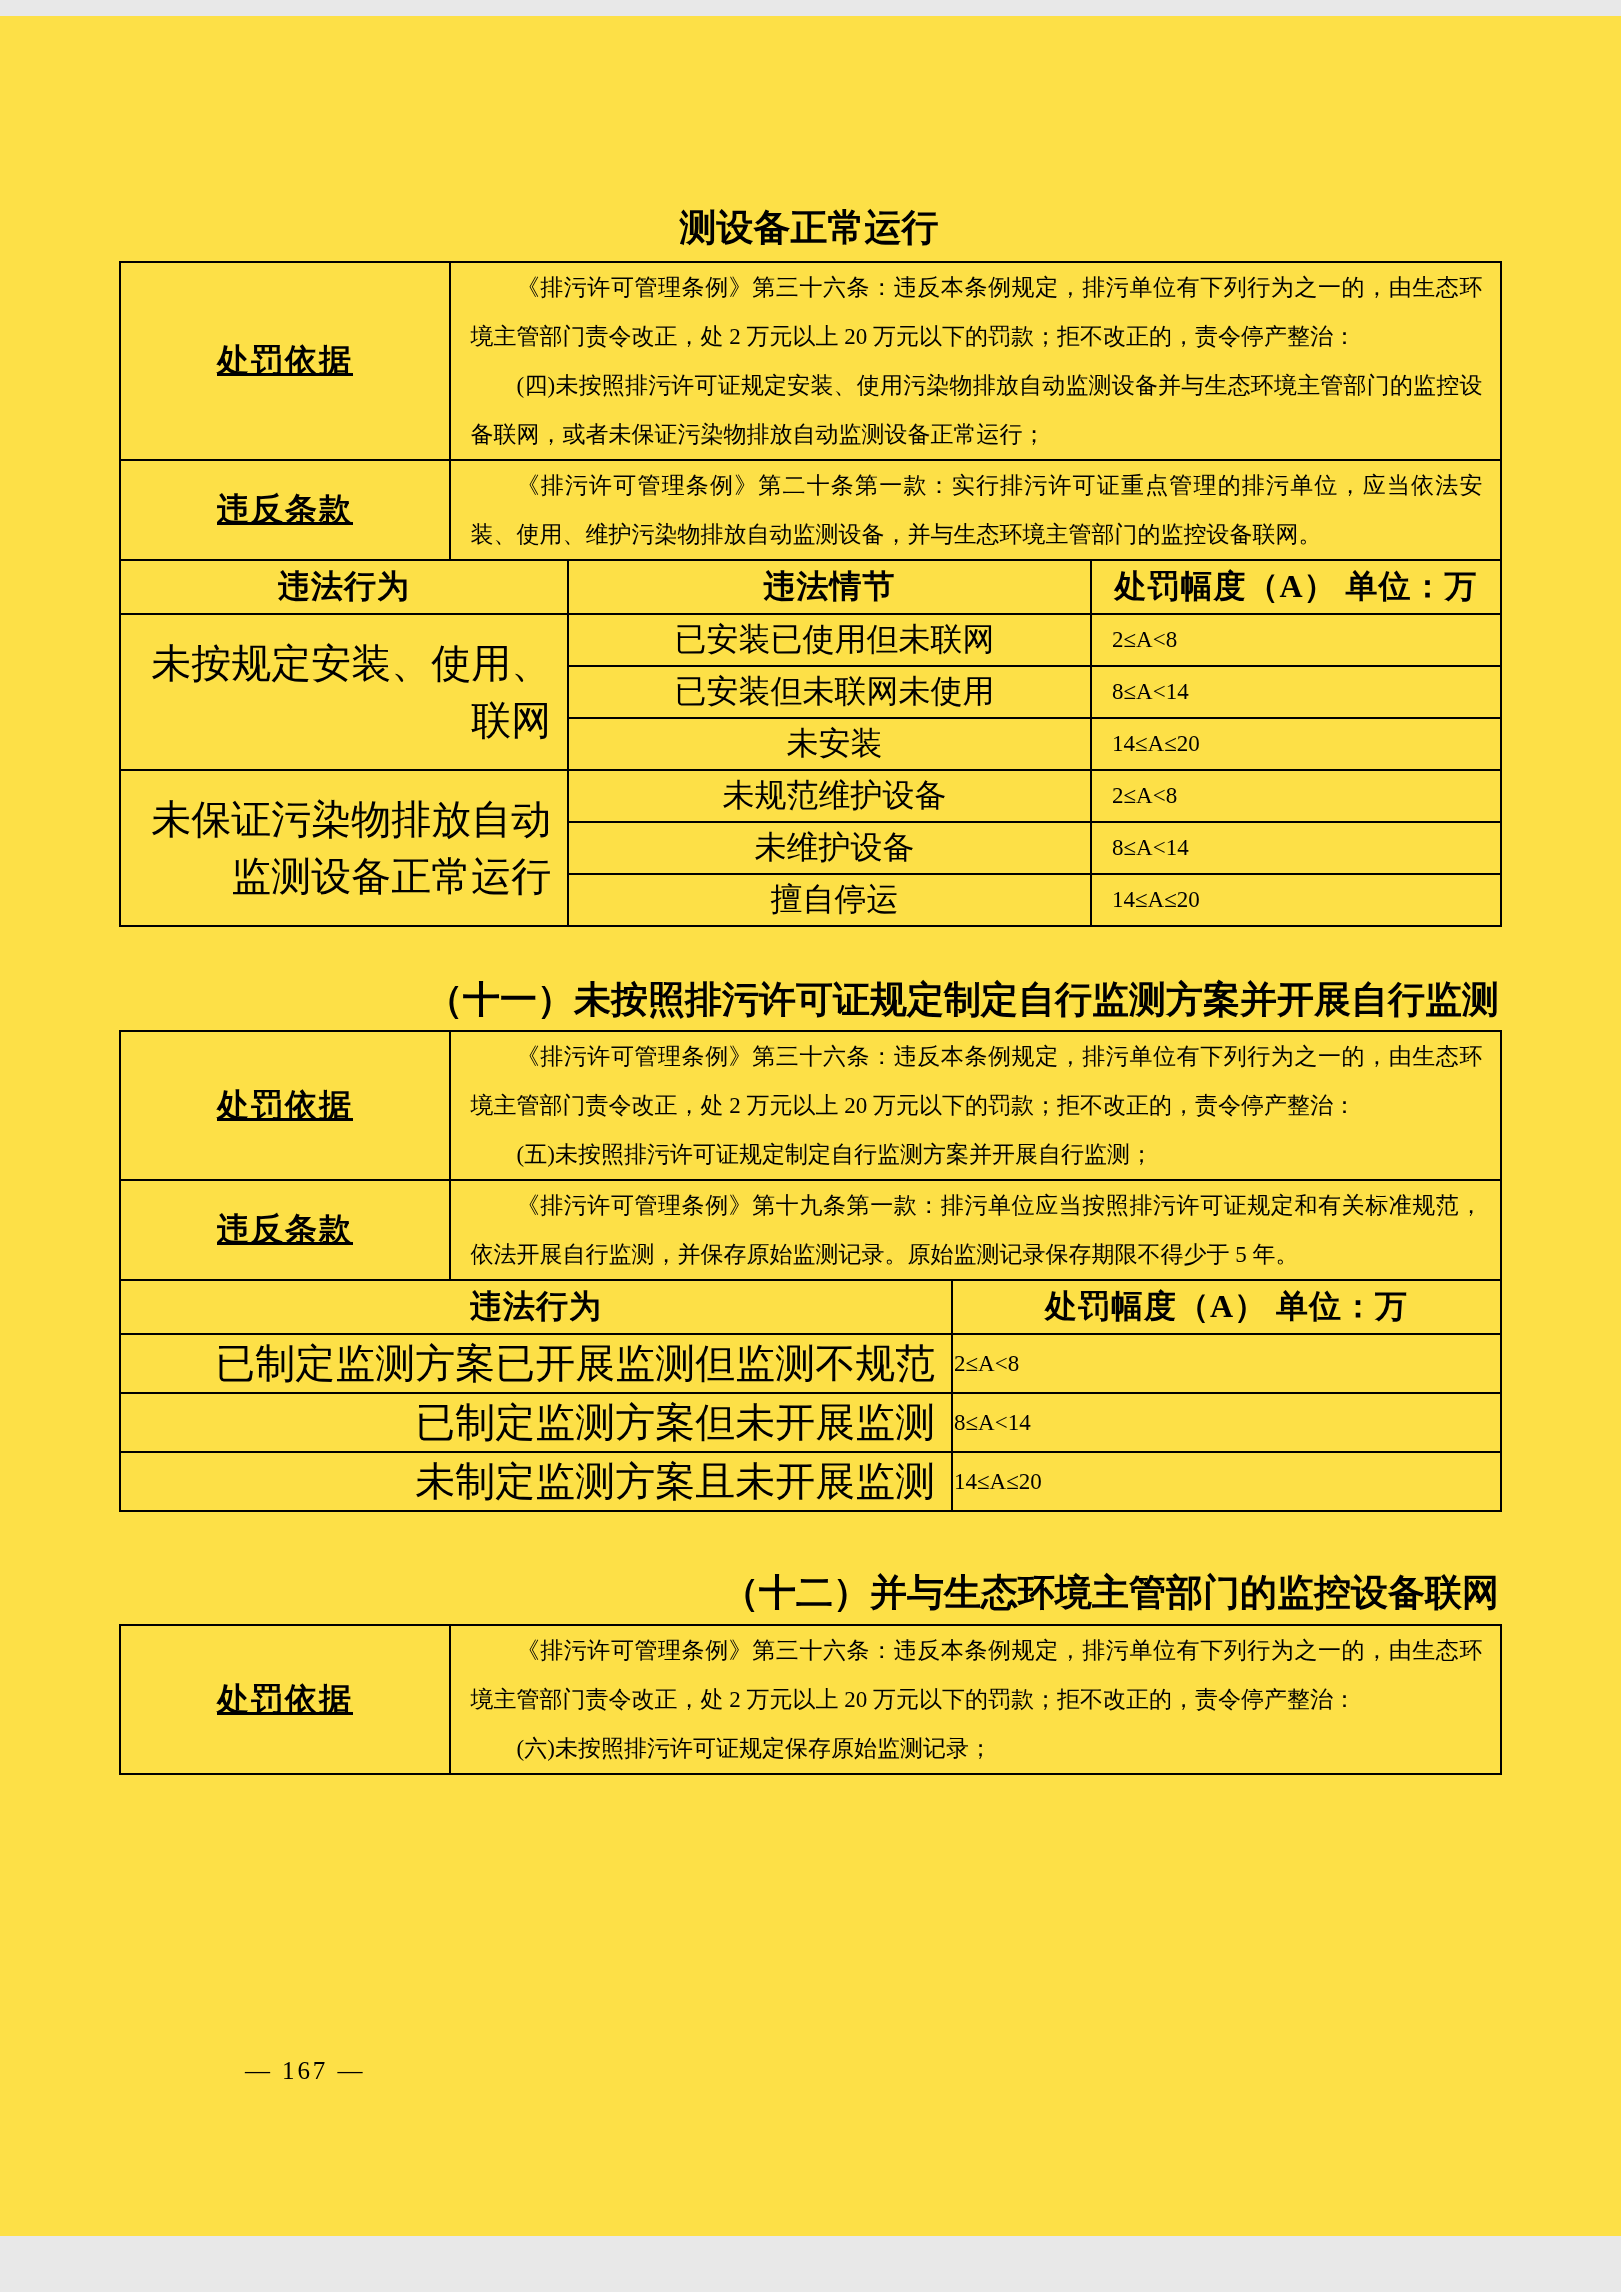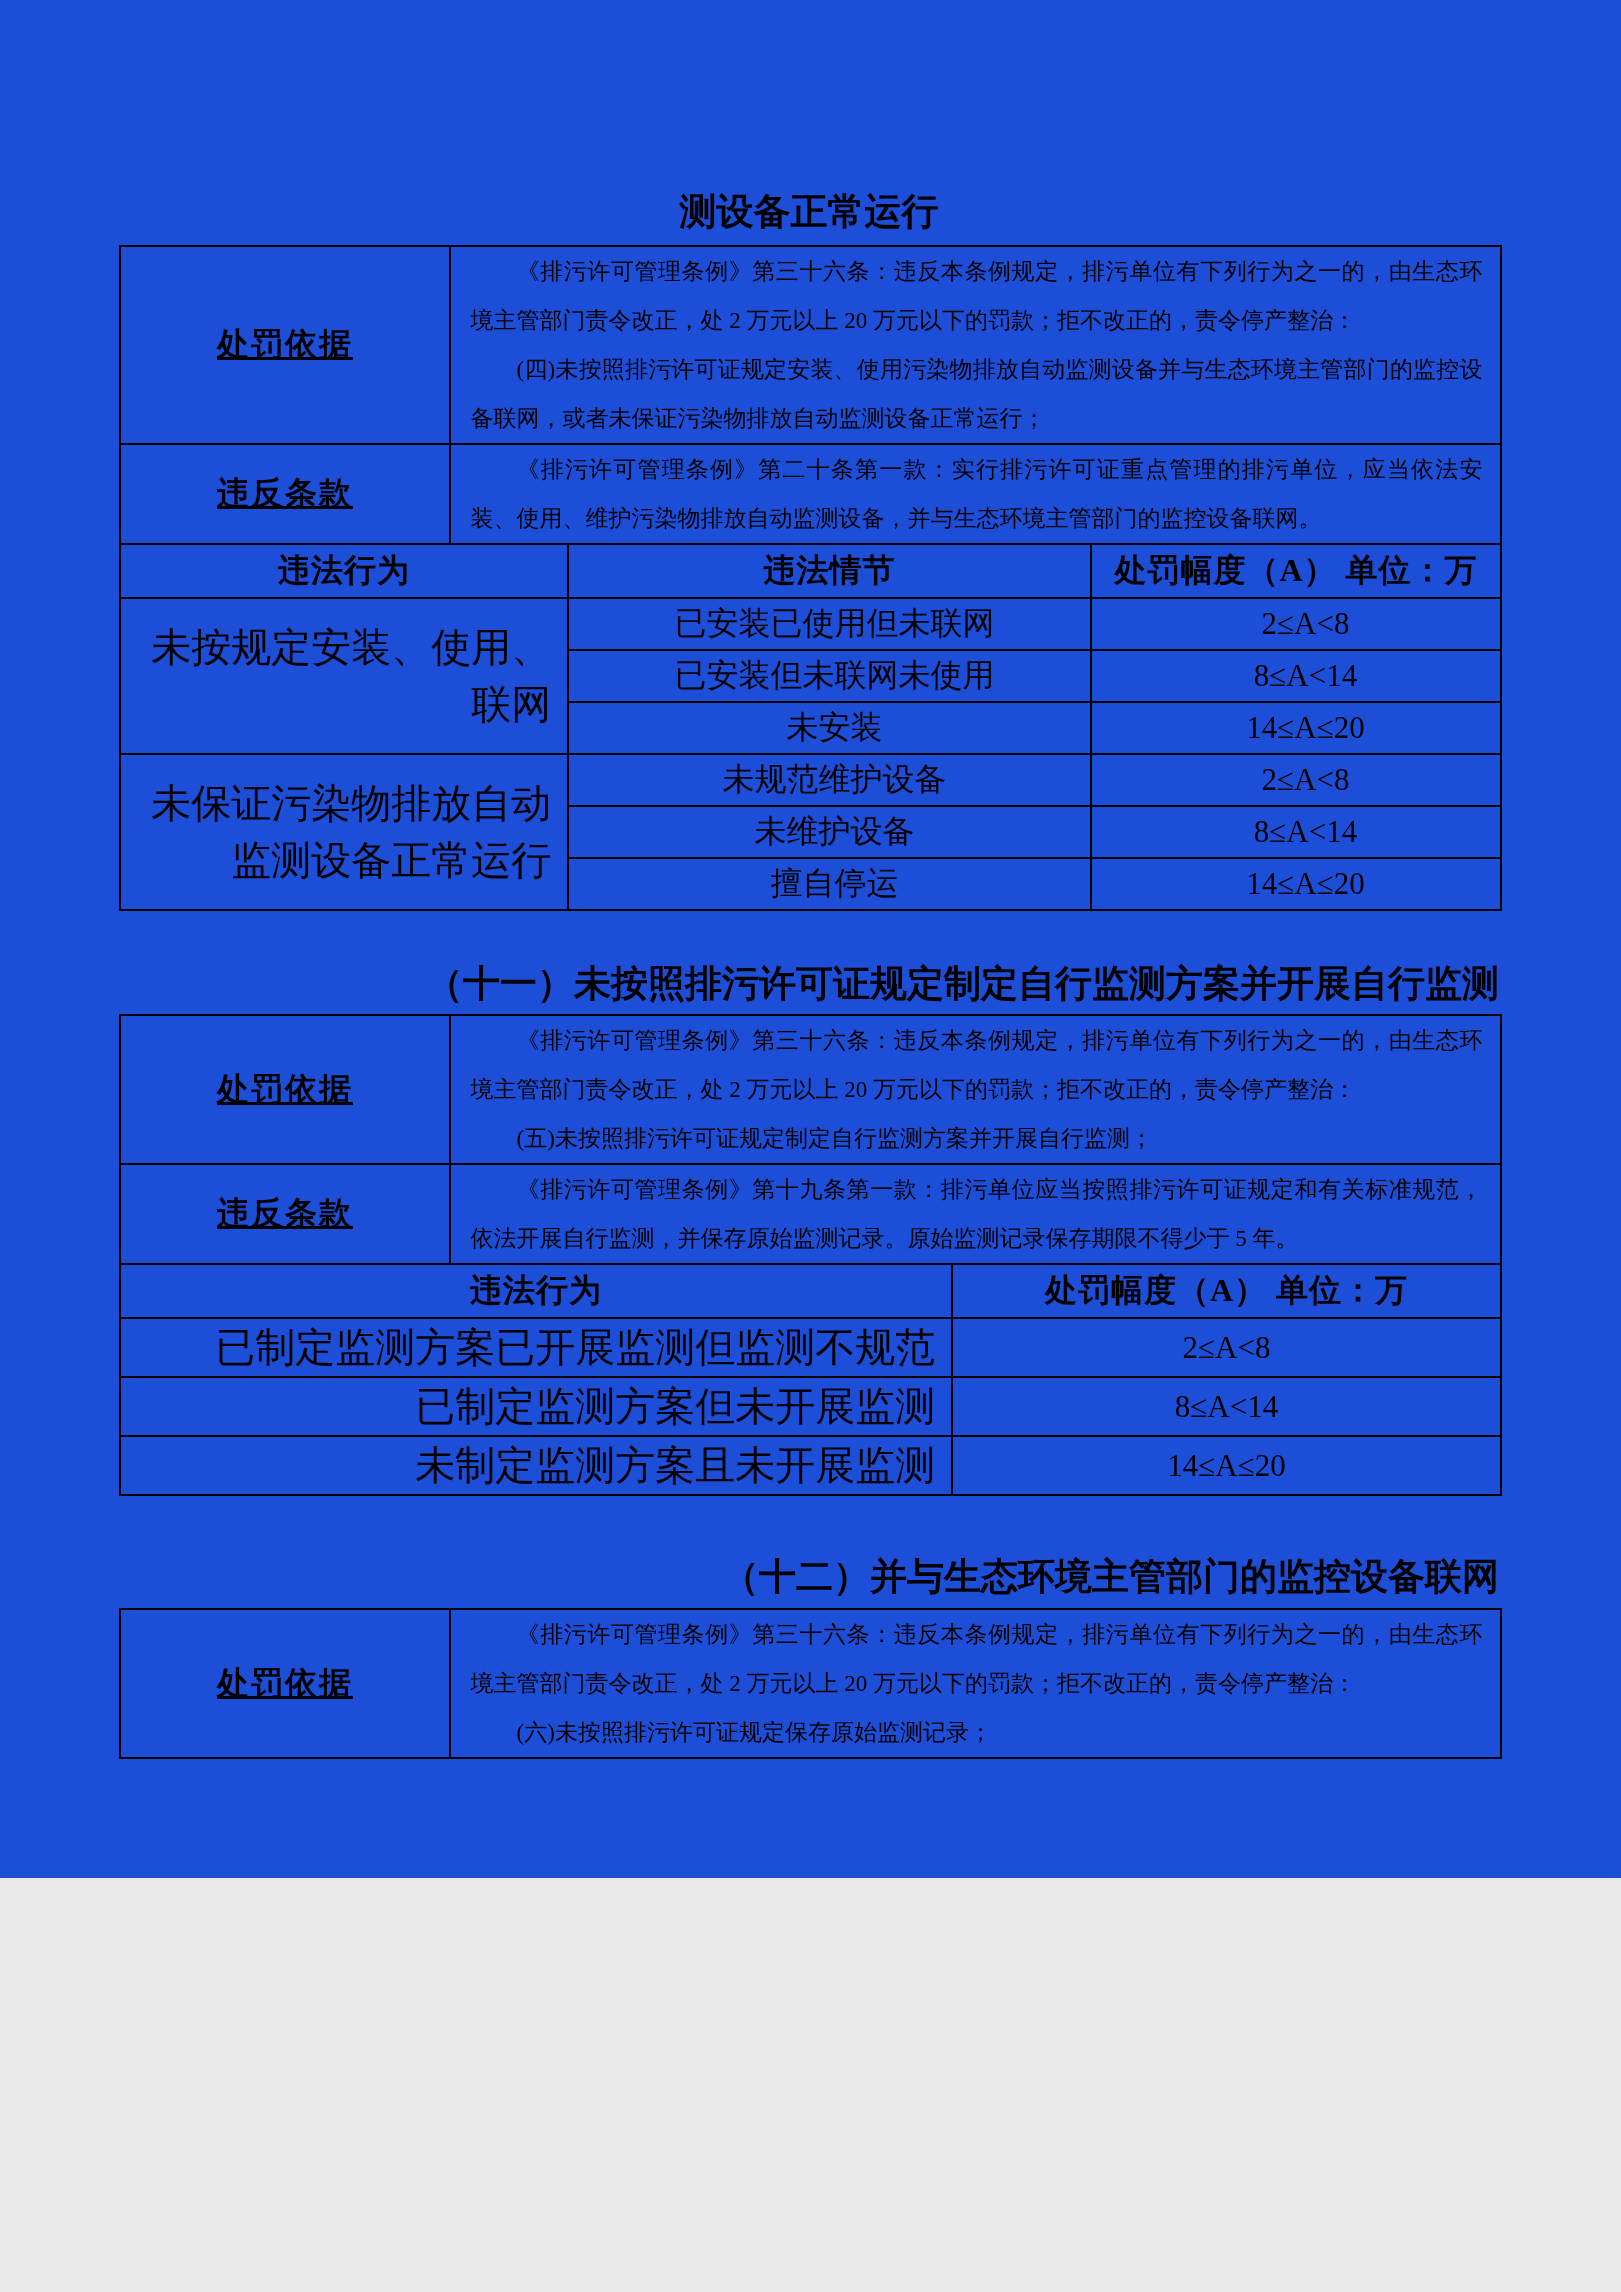--- a/index.html
+++ b/index.html
@@ -1,22 +1,22 @@
 <!DOCTYPE html>
 <html><head>
 <meta charset="utf-8">
 <style>
   * { box-sizing: border-box; }
   html, body { margin: 0; padding: 0; background: #e8e8e8; }
   .page {
     position: relative;
     width: 1621px;
-    height: 1878px;
-    margin: 0 auto;
-    background: #1d4ed8;
+    height: 2220px;
+    margin: 16px auto;
+    background: #fde047;
     font-family: "Liberation Serif", "DejaVu Serif", serif;
     color: #000;
     overflow: hidden;
   }
   .content { padding: 192px 122px 0 119px; }
 
   .cont-heading {
     margin: 0 0 13.7px 0;
     font-size: 37px;
     line-height: 39px;
@@ -81,23 +81,22 @@
     line-height: 57px;
     padding: 0 15.7px;
   }
   td.circ-cell {
     text-align: center;
     vertical-align: middle;
     font-size: 32px;
     padding: 0 9.8px;
   }
   td.range-cell {
-    text-align: center;
-    vertical-align: middle;
-    font-size: 31px;
+    vertical-align: middle;
+    font-size: 23px;
     font-family: "Liberation Serif", "DejaVu Serif", serif;
   }
   .footer {
     position: absolute;
     left: 245px;
     top: 2041px;
     font-size: 25px;
     letter-spacing: 2.9px;
   }
 </style>

